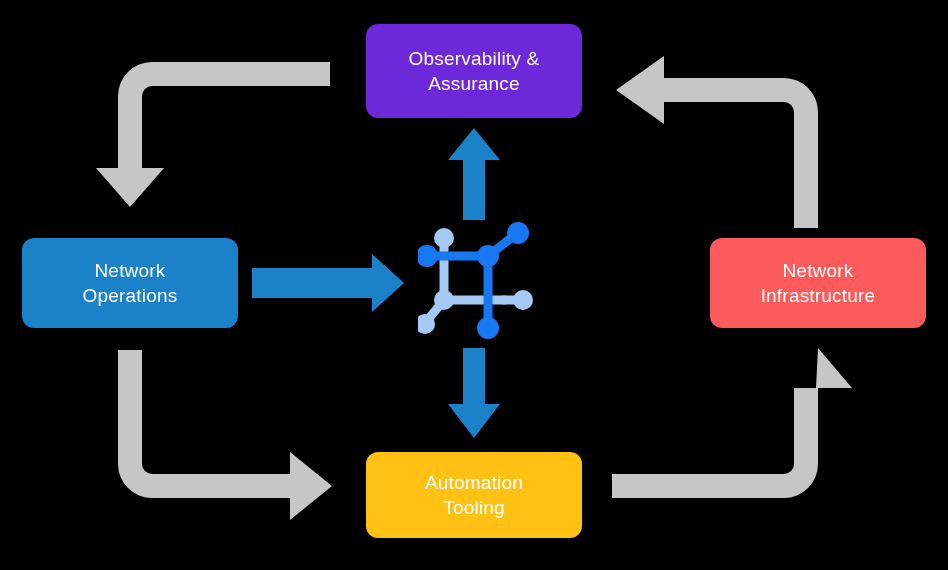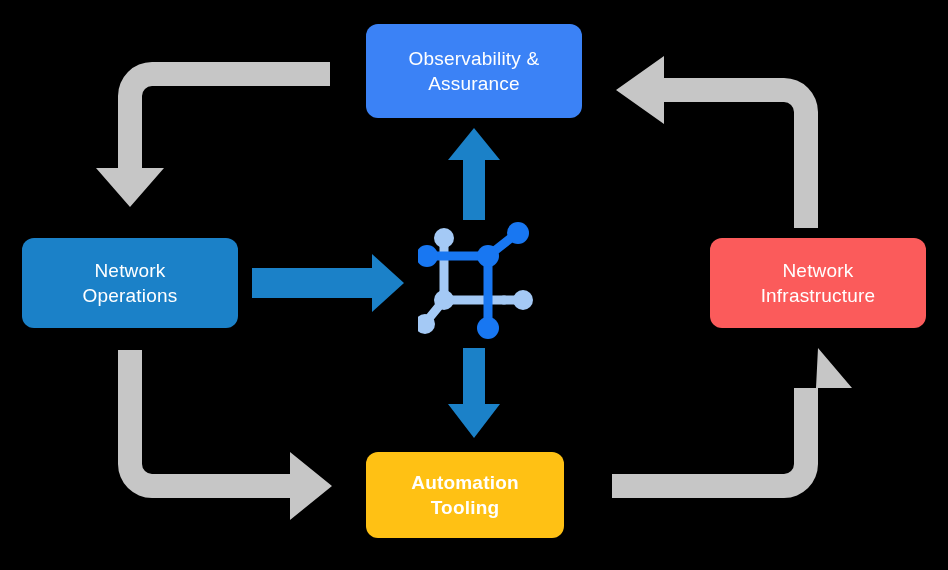--- a/index.html
+++ b/index.html
@@ -6,21 +6,21 @@
   body{width:948px;height:570px;overflow:hidden;
        font-family:"Liberation Sans","DejaVu Sans",sans-serif;}
   #stage{position:relative;width:948px;height:570px;background:#000;}
   .node{position:absolute;border-radius:12px;display:flex;align-items:center;
         justify-content:center;text-align:center;color:#fff;font-size:19px;
         line-height:1.32;font-weight:400;letter-spacing:.2px;padding:4px 10px;
         box-sizing:border-box;white-space:pre-line;}
   #n-obs{left:366px;top:24px;width:216px;height:94px;}
   #n-ops{left:22px;top:238px;width:216px;height:90px;}
   #n-inf{left:710px;top:238px;width:216px;height:90px;}
-  #n-aut{left:366px;top:452px;width:198px;height:86px;font-weight:bold;}
+  #n-aut{left:366px;top:452px;width:216px;height:86px;}
   .lyr{position:absolute;left:0;top:0;width:948px;height:570px;}
   #hub{position:absolute;left:418px;top:222px;width:122px;height:122px;}
 </style>
 </head>
 <body>
 
 <div id="stage">
 
   <svg class="lyr" viewBox="0 0 948 570" xmlns="http://www.w3.org/2000/svg">
 
@@ -68,21 +68,21 @@
 
       <g fill="#1877f2">
         <circle cx="9" cy="34" r="11"></circle>
         <circle cx="70" cy="34" r="11"></circle>
         <circle cx="100" cy="11" r="11"></circle>
         <circle cx="70" cy="106" r="11"></circle>
       </g>
     </g>
   </svg>
 
-  <div class="node" id="n-obs" style="background:#3b82f6">Observability &amp;
+  <div class="node" id="n-obs" style="background:#6d28d9">Observability &amp;
 Assurance</div>
   <div class="node" id="n-ops" style="background:#1b81c8">Network
 Operations</div>
   <div class="node" id="n-inf" style="background:#fb5b5b">Network
 Infrastructure</div>
   <div class="node" id="n-aut" style="background:#ffc114">Automation
 Tooling</div>
 
 </div>
 

